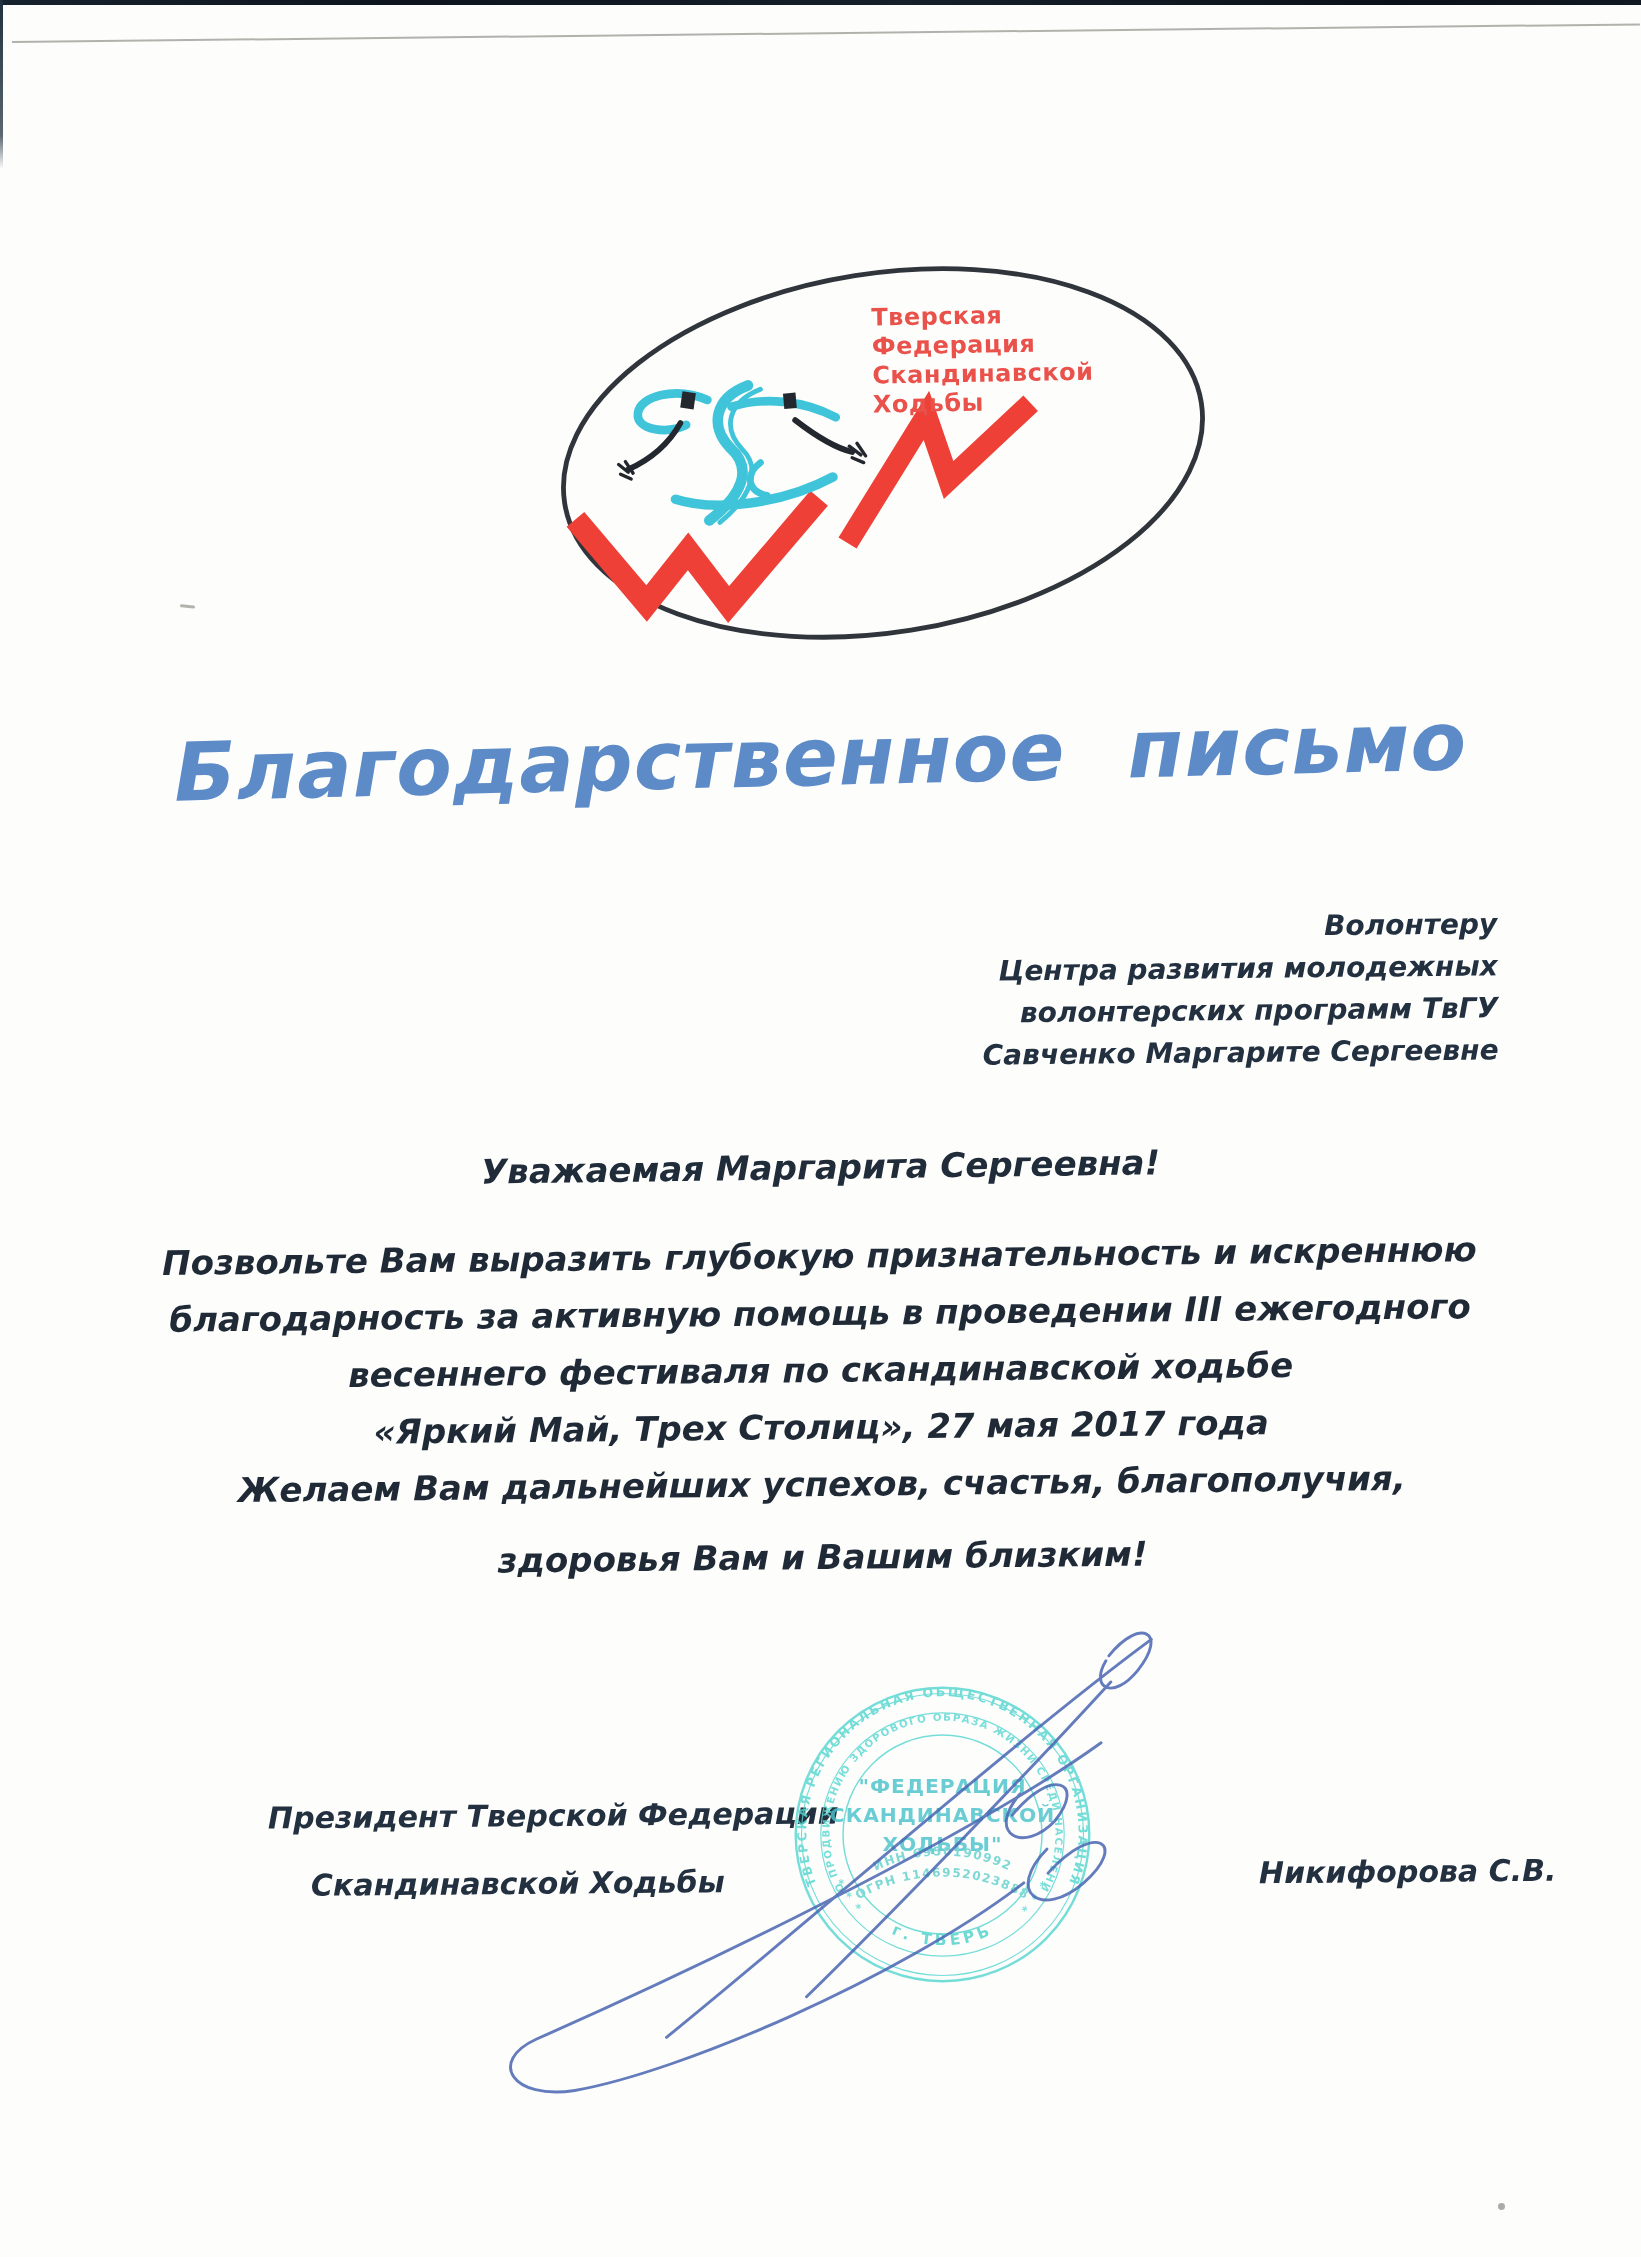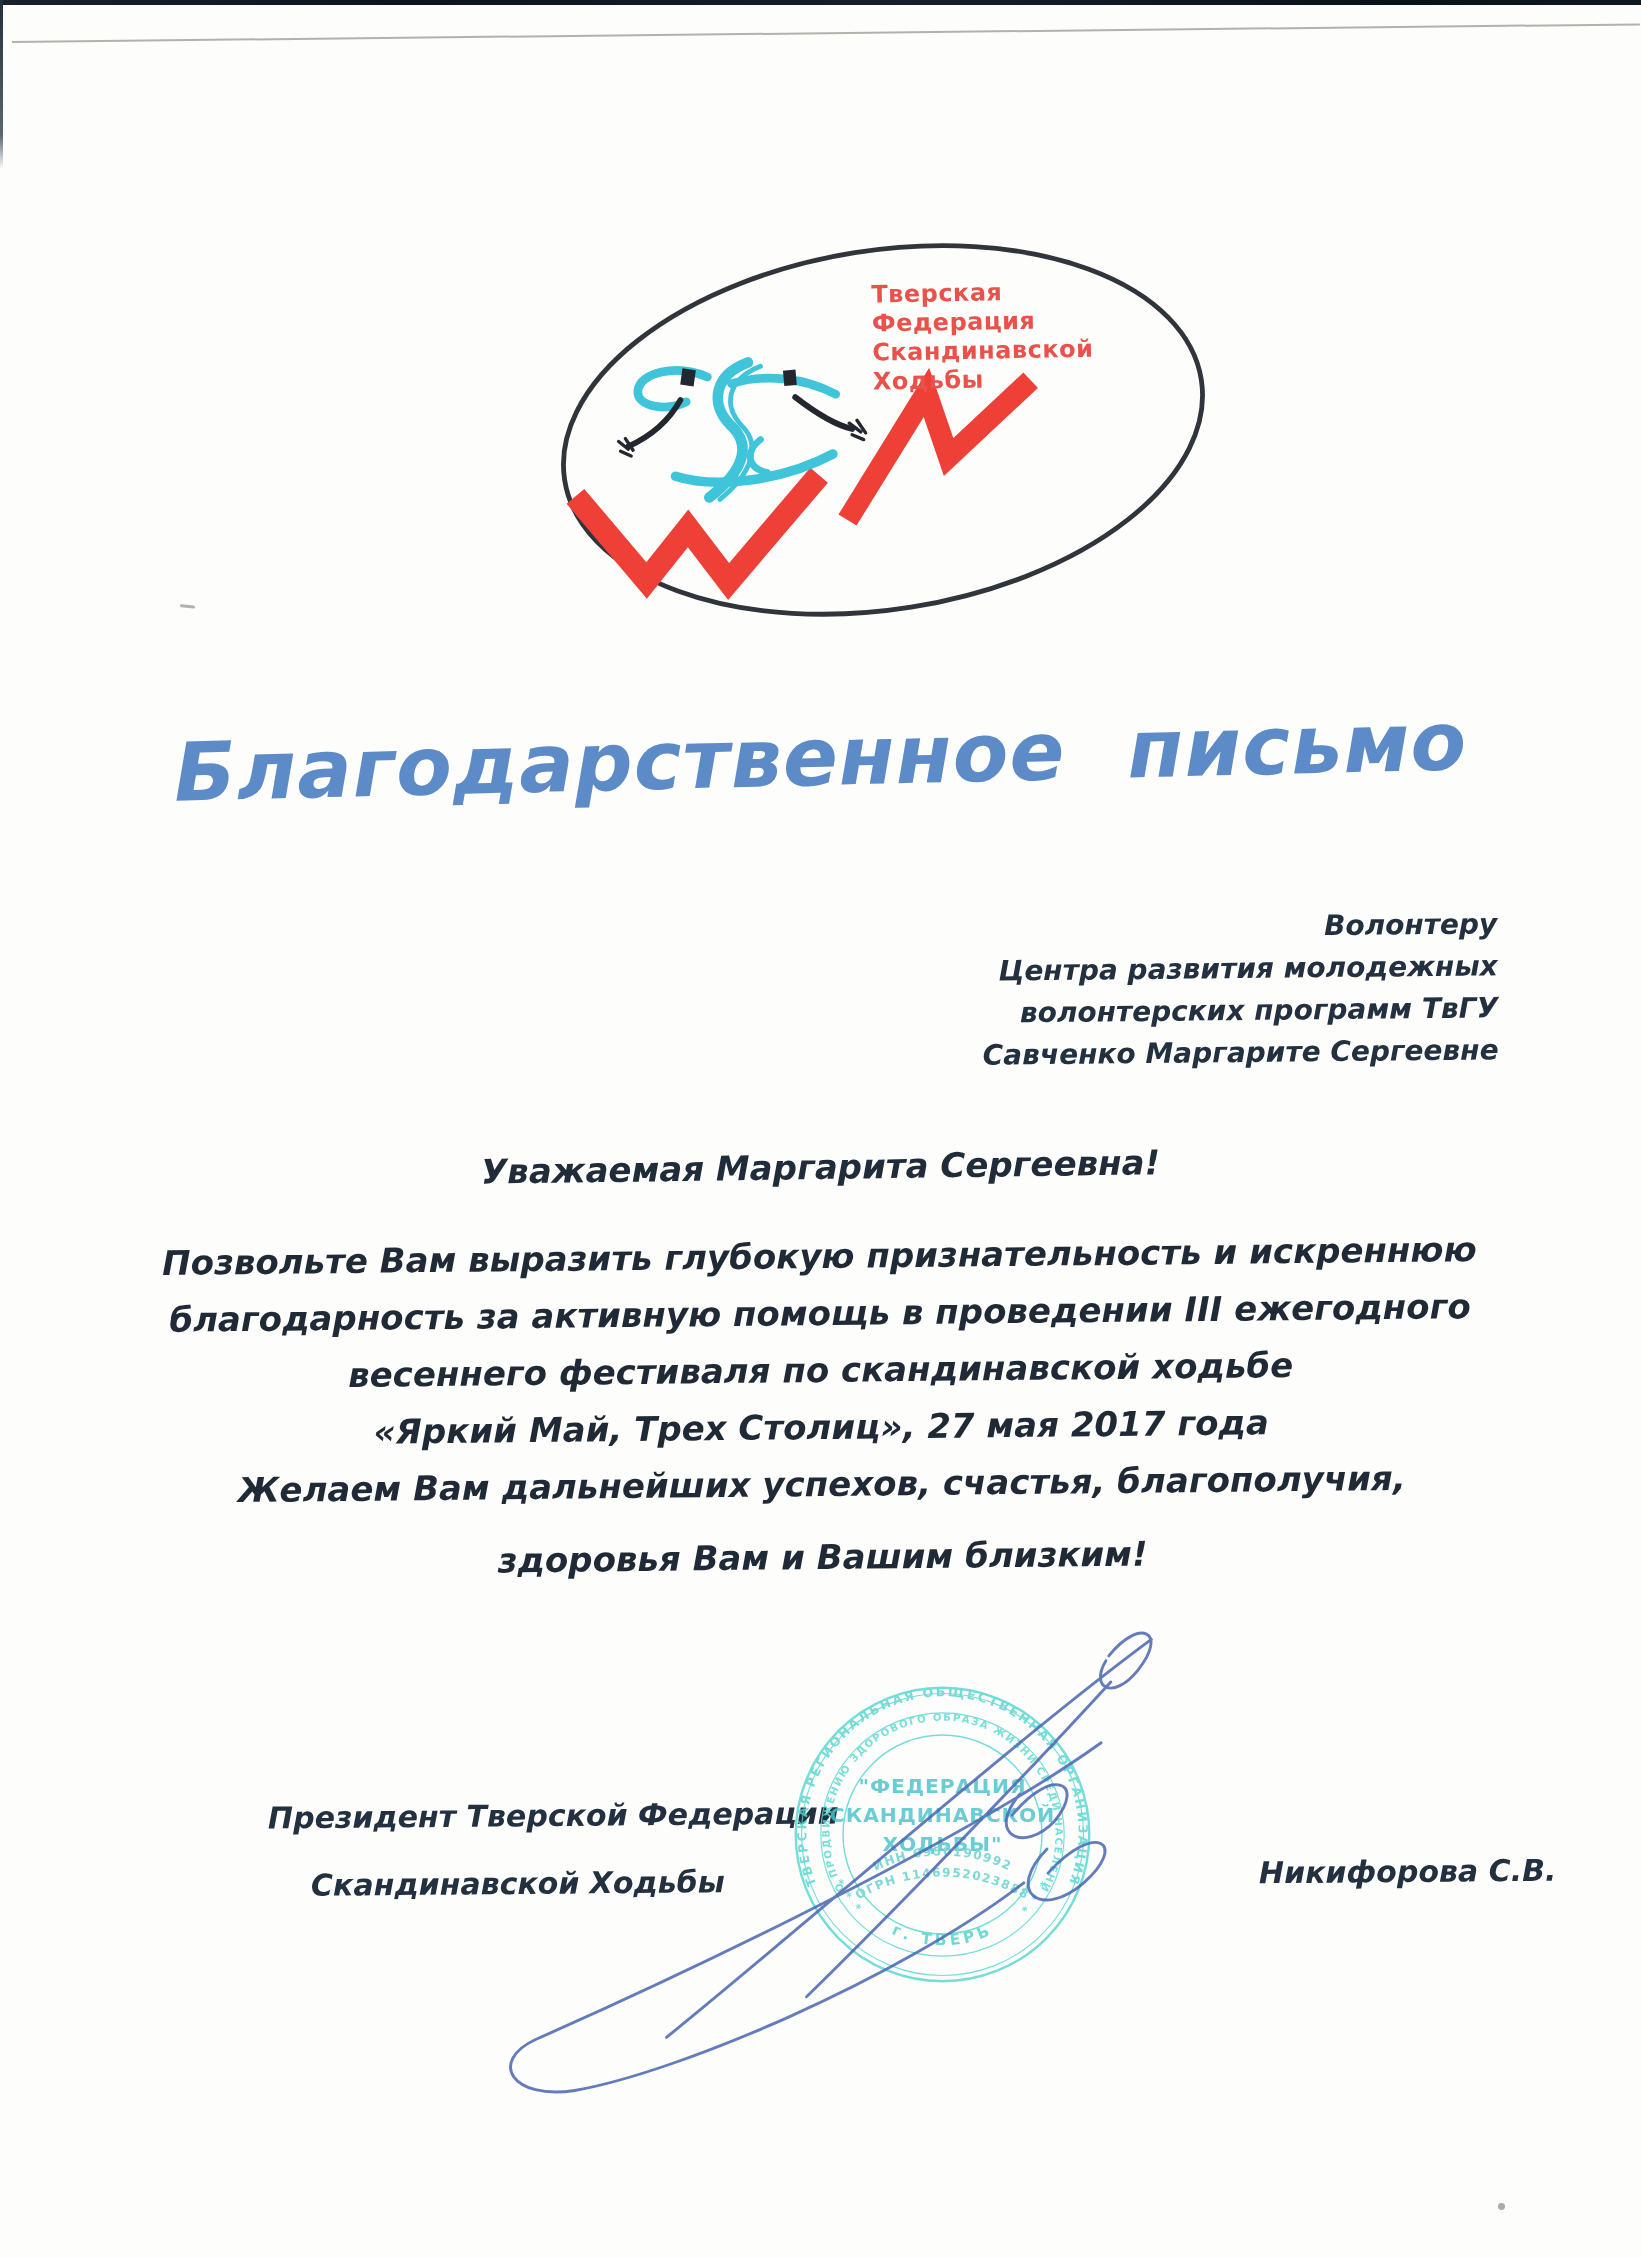--- a/index.html
+++ b/index.html
@@ -7,21 +7,21 @@
         overflow:hidden;font-family:"DejaVu Sans",sans-serif;color:#1f2a36;}
   .abs{position:absolute;}
   
   .top-edge{left:0;top:0;width:1641px;height:4.8px;background:linear-gradient(90deg,#16222e,#0d141d 25%,#15202b 55%,#0b1118 85%,#101822);}
   .left-edge{left:0;top:0;width:2.9px;height:169px;background:linear-gradient(#20303c,#5a6670 80%,rgba(90,102,112,0));}
   .scan-line{left:11.6px;top:41px;width:1628px;height:1.9px;background:#a4a49e;opacity:.85;
              transform:rotate(-0.62deg);transform-origin:0 0;}
   .speck-a{left:180px;top:605px;width:15.4px;height:2.9px;background:#b3b3ad;border-radius:1.9px;transform:rotate(6deg);}
   .speck-b{left:1498px;top:2203px;width:6.8px;height:6.8px;background:#90908a;border-radius:50%;opacity:.75;}
   
-  .logo{left:526px;top:230px;width:714px;height:425px;}
+  .logo{left:526px;top:253px;width:714px;height:425px;}
   .logo svg{position:absolute;left:0;top:0;}
   .logo-text{position:absolute;left:346px;top:48px;width:290px;font-size:24px;line-height:29px;
              font-weight:bold;color:#e9514a;transform:rotate(-1deg);letter-spacing:0.5px;}
   
   .title{left:0;top:710px;width:1641px;text-align:center;font-size:81px;font-weight:bold;font-style:italic;
          color:#5d8bc7;transform:rotate(-1.4deg);letter-spacing:1px;word-spacing:33px;white-space:nowrap;}
   
   .recipient{right:143px;top:906px;text-align:right;font-size:28px;font-weight:bold;font-style:italic;
              color:#223040;line-height:42px;transform:rotate(-0.6deg);}
   

